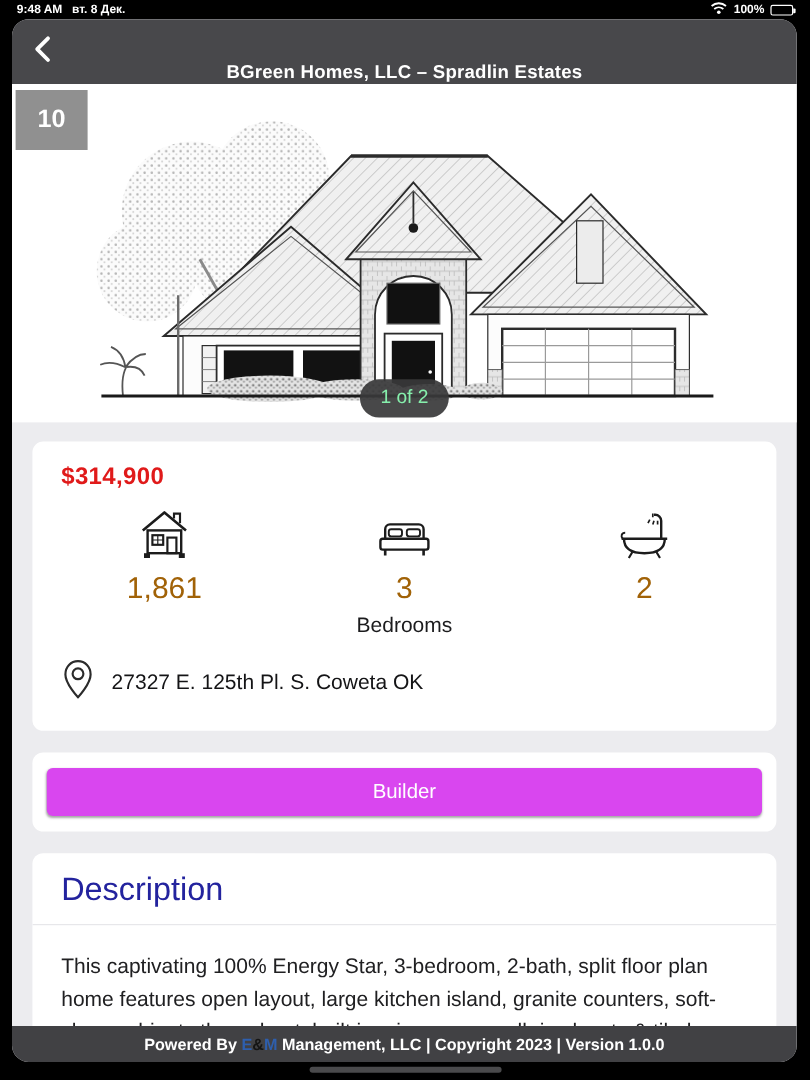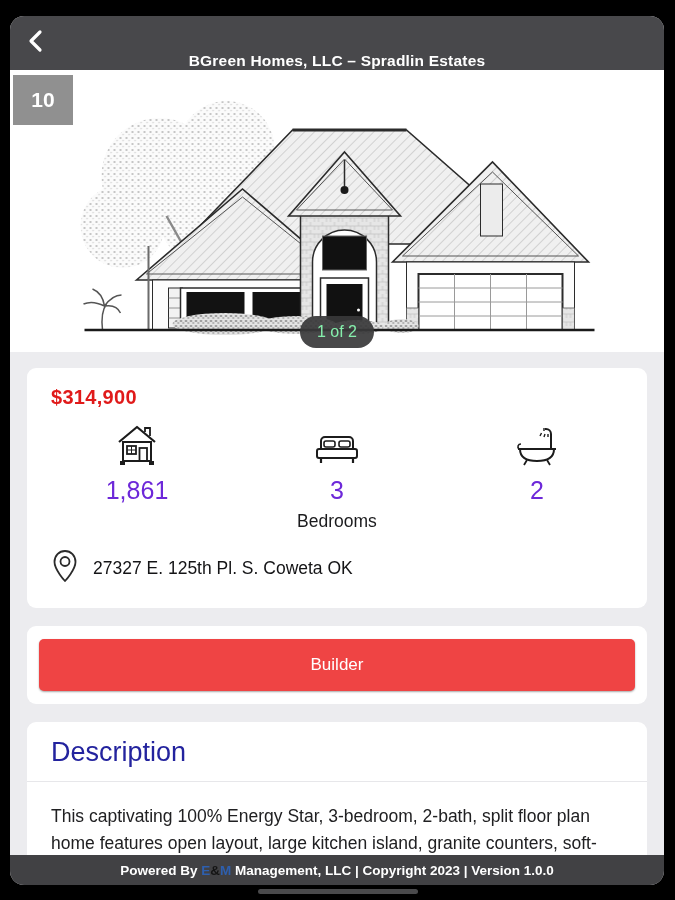--- a/index.html
+++ b/index.html
@@ -33,27 +33,27 @@
     background:rgba(56,56,58,.92); color:#86efac; font-size:16px; padding:7px 17px; border-radius:19px; z-index:4; }
 
   
   .cards { padding:16px 17px 0; }
   .card { background:#fff; border-radius:9px; margin-bottom:18px; overflow:hidden; }
 
   .price { color:#e01a1a; font-size:20px; font-weight:bold; padding:18px 24px 4px; letter-spacing:.3px; }
   .stats-row { display:flex; padding:8px 10px 0; }
   .stat { flex:1; text-align:center; }
   .stat-icon { height:46px; display:flex; align-items:flex-end; justify-content:center; }
-  .stat-value { color:#6d28d9; font-size:25px; margin-top:9px; }
+  .stat-value { color:#a16207; font-size:25px; margin-top:9px; }
   .stat-label { color:#1b1b1d; font-size:17.5px; margin-top:6px; }
   .address-row { display:flex; align-items:center; gap:14px; padding:16px 24px 20px; }
   .address-text { color:#141416; font-size:17.5px; }
 
   .btn-row { display:flex; gap:5px; padding:13px 12px; }
-  .action-btn { flex:1; height:52px; background:#ef4444; border:none; border-radius:5px;
+  .action-btn { flex:1; height:40px; background:#d946ef; border:none; border-radius:5px;
     color:#fff; font-size:17px; font-family:"Liberation Sans", sans-serif; cursor:pointer;
     box-shadow:0 1px 2px rgba(0,0,0,.35); }
 
   .desc-card { min-height:230px; }
   .desc-heading { color:#23239e; font-size:27px; padding:15px 24px 13px; }
   .desc-divider { border-top:1px solid #e7e7ea; }
   .desc-body { color:#202022; font-size:17.5px; line-height:27px; padding:21px 24px 12px; }
 
   
   .footer { position:absolute; bottom:0; left:0; width:100%; height:30px; background:#414144; z-index:9;
@@ -62,20 +62,37 @@
   .brand-dark { color:#141414; }
 
   .home-indicator { position:absolute; left:50%; top:889px; transform:translateX(-50%);
     width:160px; height:5px; background:#4a4a4c; border-radius:3px; }
 </style>
 </head>
 <body>
 
 <div class="stage">
 
+  <div class="statusbar">
+    <div class="sb-left">
+      <span>9:48 AM</span>
+      <span>вт. 8 Дек.</span>
+    </div>
+    <div class="sb-right">
+      <span>
+        <svg width="14" height="11" viewBox="0 0 14 11">
+            <path d="M1 4 a9 9 0 0 1 12 0" stroke="#fff" fill="none" stroke-width="1.5"></path>
+            <path d="M3.2 6.5 a6 6 0 0 1 7.6 0" stroke="#fff" fill="none" stroke-width="1.5"></path>
+            <circle cx="7" cy="9.2" r="1.5" fill="#fff"></circle>
+          </svg>
+      </span>
+      <span>100%</span>
+      <span class="battery"><span class="fill"></span></span>
+    </div>
+  </div>
 
   <div class="frame">
 
     <div class="navbar">
       <div class="back-btn">
         <span>
           <svg width="17" height="24" viewBox="0 0 17 24">
               <polyline points="14,3 5,12 14,21" fill="none" stroke="#fff" stroke-width="3.2" stroke-linecap="round" stroke-linejoin="round"></polyline>
             </svg>
         </span>

